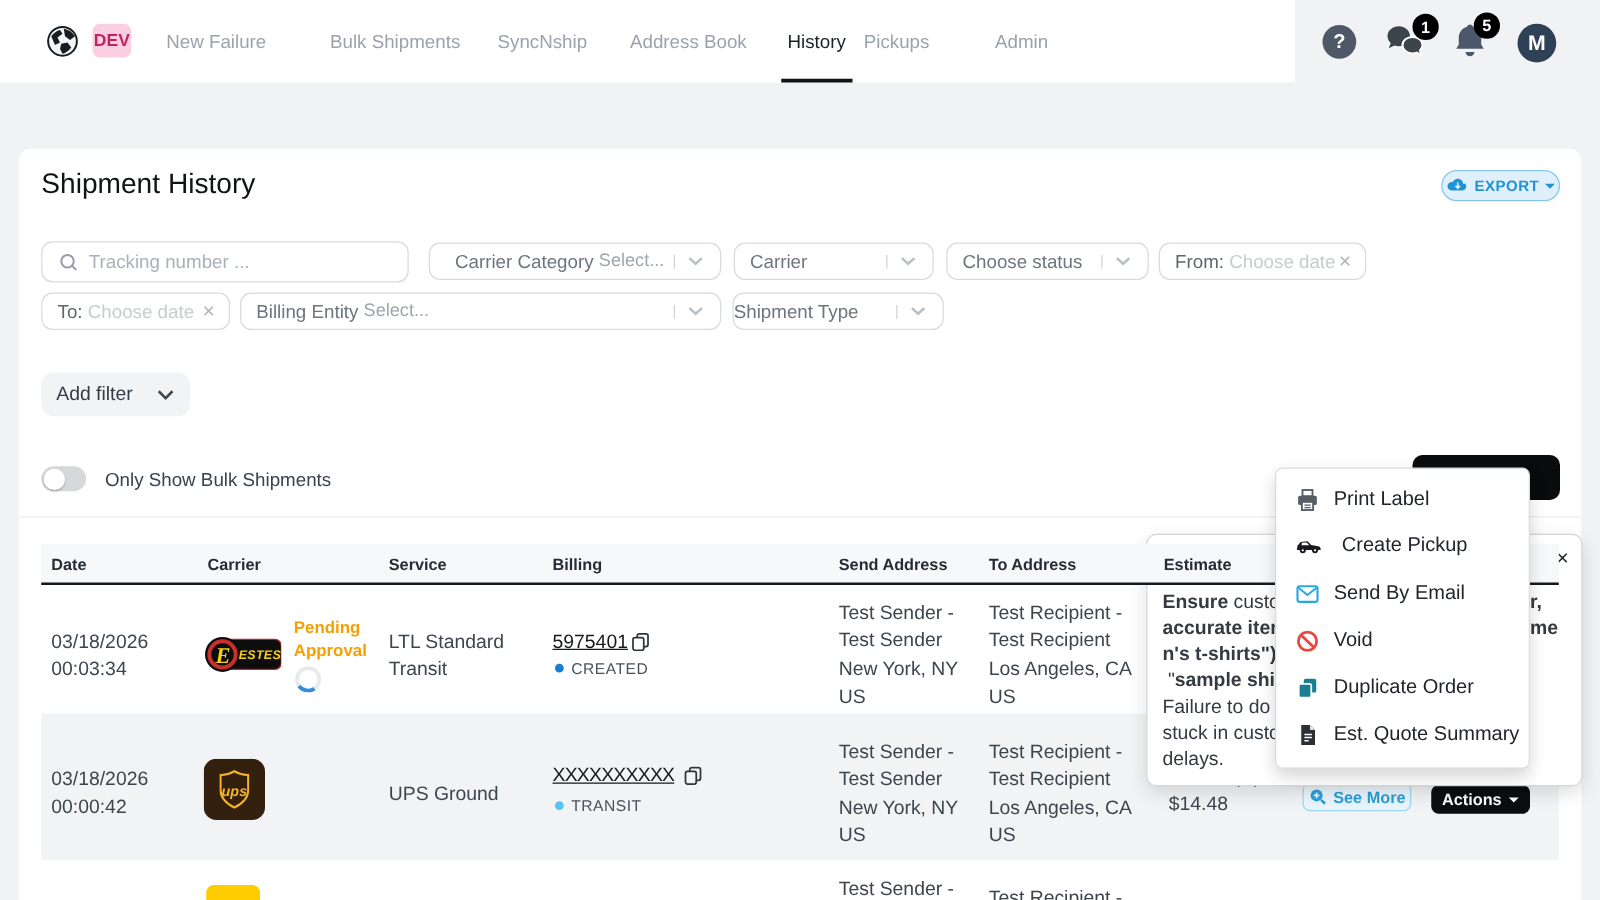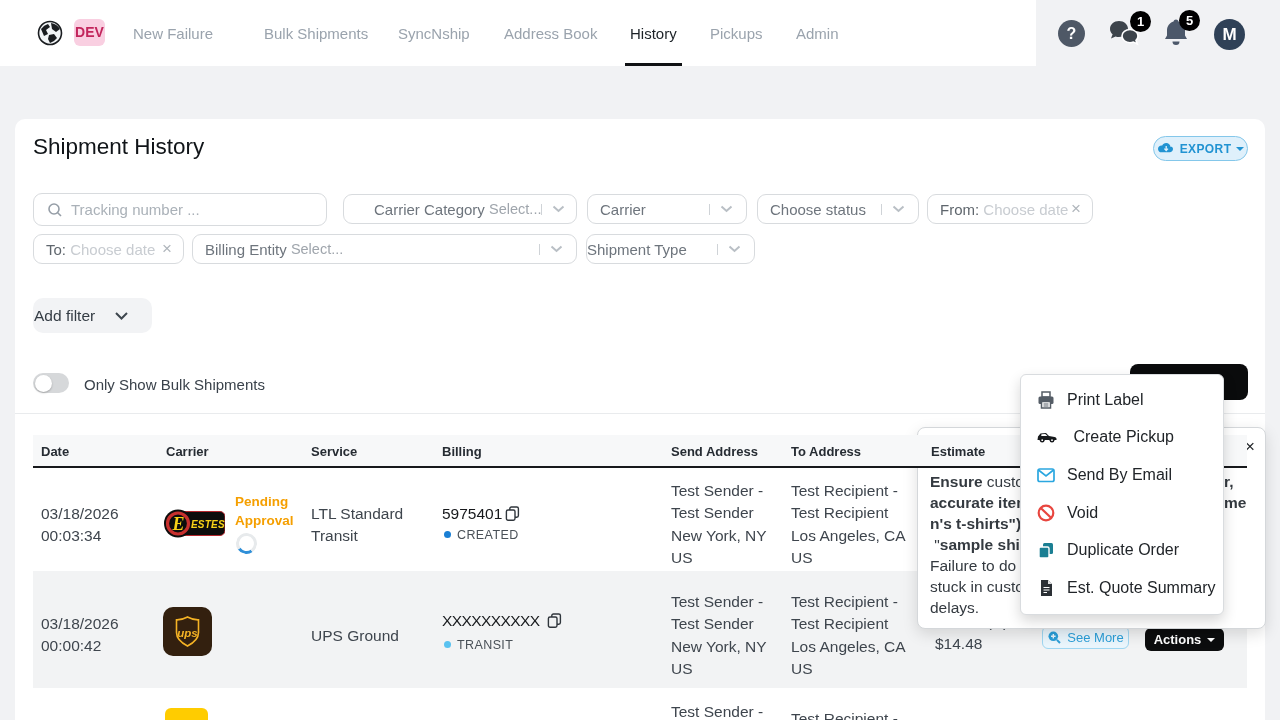--- a/index.html
+++ b/index.html
@@ -27,58 +27,58 @@
 #track{position:absolute;left:33px;top:373px;width:36px;height:20px;border-radius:10px;background:#d6d8da}
 #knob{position:absolute;left:2px;top:1.5px;width:17px;height:17px;border-radius:50%;background:#fff;box-shadow:0 1px 2px rgba(0,0,0,.25)}
 #togglelabel{position:absolute;left:84px;top:376px;font-size:15px;color:#3a424b}
 #divider{position:absolute;left:15px;top:413px;width:1250px;height:1px;background:#e9ebed}
 
 .hdr{position:absolute;top:435px;height:33px;background:#f7f8f9;border-bottom:2px solid #17191c;z-index:7}
 .hlabel{position:absolute;top:9px;font-size:13px;font-weight:bold;color:#262c33}
 .row2bg{position:absolute;left:33px;top:571px;width:1214px;height:117px;background:#f2f3f4}
 .row3bg{position:absolute;left:33px;top:688px;width:1214px;height:32px;background:#fff}
 .cell{position:absolute;font-size:15.5px;line-height:22.4px;color:#3e454d}
-.trk{font-size:15.5px;color:#17191c;}
+.trk{font-size:15.5px;color:#17191c;text-decoration:underline}
 .statustxt{font-size:12.5px;color:#4a5158;letter-spacing:.4px}
 .dot{position:absolute;width:7px;height:7px;border-radius:50%}
 
 #tooltip{position:absolute;left:917px;top:427px;width:349px;height:202px;background:#fff;border:1px solid #d4d7da;border-radius:8px;box-shadow:0 5px 15px rgba(0,0,0,.13);z-index:5}
 #tiplines{position:absolute;left:12px;top:43px;font-size:15.5px;line-height:21px;color:#343a40;width:325px}
 #tiplines div{white-space:nowrap;overflow:hidden;position:relative;height:21px}
 #tipx{position:absolute;right:10px;top:9px;font-size:17px;color:#212529;font-weight:normal}
 
 
 #act1{position:absolute;left:1130px;top:364px;width:118px;height:36px;background:#0a0b0c;border-radius:8px;z-index:8;color:#fff;font-size:15px;text-align:center;line-height:36px}
 
 #menu{position:absolute;left:1020px;top:374px;width:204px;height:241px;background:#fff;border:1px solid #d9dcdf;border-radius:6px;box-shadow:0 6px 14px rgba(0,0,0,.16);z-index:9;padding-top:6px}
 .mitem{height:37.6px;display:flex;align-items:center;padding-left:15px;font-size:16px;color:#212529}
 .micon{width:20px;height:20px;margin-right:11px;flex:0 0 auto}
 
-#seemore{position:absolute;left:1042px;top:626px;width:87px;height:23px;border:1px solid #9fd7f2;background:#eaf6fd;border-radius:6px;display:flex;align-items:center;justify-content:center;color:#2b9fd9;font-size:13px;font-weight:normal}
+#seemore{position:absolute;left:1042px;top:626px;width:87px;height:23px;border:1px solid #9fd7f2;background:#eaf6fd;border-radius:6px;display:flex;align-items:center;justify-content:center;color:#2b9fd9;font-size:13px;font-weight:bold}
 #act2{position:absolute;left:1145px;top:628px;width:79px;height:23px;background:#0c0d0e;border-radius:6px;display:flex;align-items:center;justify-content:center;color:#fff;font-size:13px;font-weight:bold}
 .caret{display:inline-block;width:0;height:0;border-left:4px solid transparent;border-right:4px solid transparent;border-top:4px solid currentColor;margin-left:6px}
 </style>
 </head>
 <body>
 
 <div id="nav">
   <svg class="abs" style="left:37px;top:20px" width="26" height="26" viewBox="0 0 26 26">
     <circle cx="13" cy="13" r="11.5" fill="#f2f5f7" stroke="#1a1d20" stroke-width="1.6"></circle>
     <path d="M4 9 Q7 5 11 4 L13 7 L9 10 L11 14 L7 16 Z" fill="#1a1d20"></path>
     <path d="M14 3 Q20 4 23 9 L19 12 L15 9 Z" fill="#1a1d20"></path>
     <path d="M12 15 L17 14 L20 18 Q17 22 13 23 L11 19 Z" fill="#1a1d20"></path>
   </svg>
   <div class="dev">DEV</div>
   <div class="navitem" style="left:133px">New Failure</div>
   <div class="navitem" style="left:264px">Bulk Shipments</div>
   <div class="navitem" style="left:398px">SyncNship</div>
   <div class="navitem" style="left:504px">Address Book</div>
   <div class="navitem" style="left:630px;color:#1c2227">History</div>
   <div class="abs" style="left:625px;top:63px;width:57px;height:3px;background:#101214"></div>
-  <div class="navitem" style="left:710px">Pickups</div>
+  <div class="navitem" style="left:691px">Pickups</div>
   <div class="navitem" style="left:796px">Admin</div>
   <div class="abs" style="left:1058px;top:20px;width:27px;height:27px;border-radius:50%;background:#4e5866;color:#fff;font-size:16px;font-weight:bold;text-align:center;line-height:27px">?</div>
 
   <svg class="abs" style="left:1108px;top:19px" width="34" height="28" viewBox="0 0 34 28">
     <path d="M11 2 C16 2 20 5.5 20 10 C20 14.5 16 18 11 18 C9.8 18 8.6 17.8 7.6 17.4 L3 19.5 L4.6 15.3 C2.9 13.9 2 12 2 10 C2 5.5 6 2 11 2 Z" fill="#3d444b"></path>
     <path d="M22 10.5 C26.4 10.5 30 13.4 30 17 C30 18.7 29.2 20.2 28 21.4 L29.3 24.9 L25.4 23.1 C24.4 23.5 23.2 23.7 22 23.7 C17.6 23.7 14 20.7 14 17.1 C14 13.4 17.6 10.5 22 10.5 Z" fill="#3d444b" stroke="#fff" stroke-width="1.6"></path>
   </svg>
   <div class="abs" style="left:1130px;top:11px;width:21px;height:21px;border-radius:50%;background:#000;color:#fff;font-size:13px;font-weight:bold;text-align:center;line-height:21px">1</div>
 
   <svg class="abs" style="left:1163px;top:18px" width="26" height="29" viewBox="0 0 26 29">
@@ -99,41 +99,41 @@
   EXPORT<span class="caret" style="margin-left:5px"></span>
 </div>
 
 <div class="fbox" style="left:33px;top:193px;width:294px;height:33px">
   <svg width="16" height="16" viewBox="0 0 16 16" style="margin:0 8px 0 13px">
       <circle cx="7" cy="7" r="5" fill="none" stroke="#969ea7" stroke-width="1.6"></circle>
       <line x1="10.7" y1="10.7" x2="14" y2="14" stroke="#969ea7" stroke-width="1.6"></line>
     </svg>
   <span class="ph" style="font-size:15px;color:#aab1b8">Tracking number ...</span>
 </div>
-<div class="fbox" style="left:343px;top:194px;width:234px;padding-left:30px">Carrier Category&nbsp;<span class="ph">Select...</span><span class="sep"></span><svg class="chev" width="13" height="8" viewBox="0 0 13 8">
+<div class="fbox" style="left:343px;top:194px;width:234px;padding-left:20px">Carrier Category&nbsp;<span class="ph">Select...</span><span class="sep"></span><svg class="chev" width="13" height="8" viewBox="0 0 13 8">
       <path d="M1.5 1.5 L6.5 6 L11.5 1.5" fill="none" stroke="#b9bfc5" stroke-width="2"></path>
     </svg></div>
 <div class="fbox" style="left:587px;top:194px;width:160px;padding-left:12px">Carrier<span class="sep"></span><svg class="chev" width="13" height="8" viewBox="0 0 13 8">
       <path d="M1.5 1.5 L6.5 6 L11.5 1.5" fill="none" stroke="#b9bfc5" stroke-width="2"></path>
     </svg></div>
 <div class="fbox" style="left:757px;top:194px;width:162px;padding-left:12px">Choose status<span class="sep"></span><svg class="chev" width="13" height="8" viewBox="0 0 13 8">
       <path d="M1.5 1.5 L6.5 6 L11.5 1.5" fill="none" stroke="#b9bfc5" stroke-width="2"></path>
     </svg></div>
 <div class="fbox" style="left:927px;top:194px;width:166px;padding-left:12px"><span style="color:#5f666d">From:</span>&nbsp;<span class="phd">Choose date</span><span class="xg" style="margin-left:auto;margin-right:11px">×</span></div>
 
 <div class="fbox" style="left:33px;top:234px;width:151px;padding-left:12px"><span style="color:#5f666d">To:</span>&nbsp;<span class="phd">Choose date</span><span class="xg" style="margin-left:auto;margin-right:11px">×</span></div>
 <div class="fbox" style="left:192px;top:234px;width:385px;padding-left:12px">Billing Entity&nbsp;<span class="ph">Select...</span><span class="sep"></span><svg class="chev" width="13" height="8" viewBox="0 0 13 8">
       <path d="M1.5 1.5 L6.5 6 L11.5 1.5" fill="none" stroke="#b9bfc5" stroke-width="2"></path>
     </svg></div>
 <div class="fbox" style="left:586px;top:234px;width:169px;">Shipment Type<span class="sep"></span><svg class="chev" width="13" height="8" viewBox="0 0 13 8">
       <path d="M1.5 1.5 L6.5 6 L11.5 1.5" fill="none" stroke="#b9bfc5" stroke-width="2"></path>
     </svg></div>
 
 <div id="addfilter">
-    <span style="margin-left:1px">Add filter</span>
+    <span style="margin-left:12px">Add filter</span>
     <svg style="margin-left:20px" width="13" height="8" viewBox="0 0 13 8">
       <path d="M1 1 L6.5 6.5 L12 1" fill="none" stroke="#3e464e" stroke-width="2"></path>
     </svg>
   </div>
 <div id="track">
     <div id="knob"></div>
   </div>
 <div id="togglelabel">Only Show Bulk Shipments</div>
 <div id="divider"></div>
 

